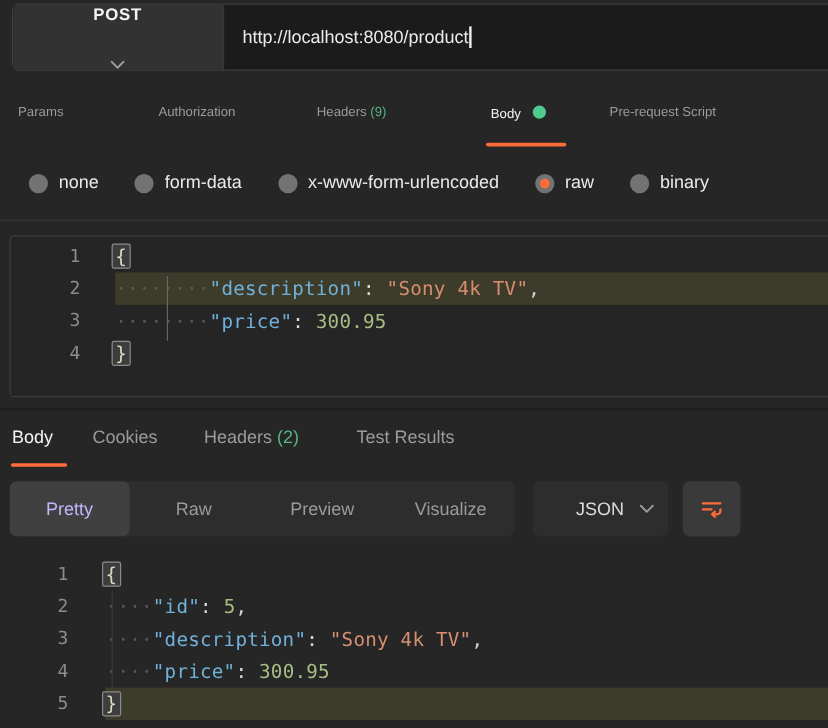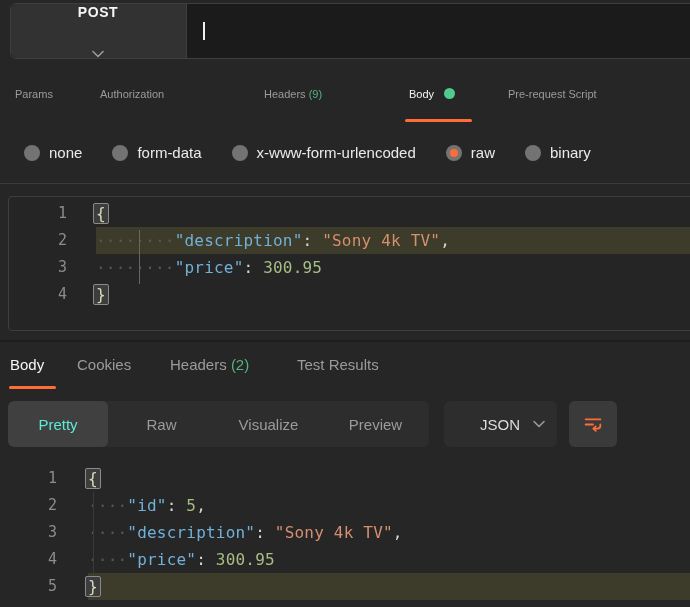--- a/index.html
+++ b/index.html
@@ -72,21 +72,21 @@
   .res-tab { position: absolute; top: 356px; font-size: 15px; color: #9b9b9b; cursor: pointer; white-space: nowrap; }
   .res-tab.active { color: #f5f5f5; }
   .res-underline { position: absolute; left: 9px; top: 386px; width: 47px; height: 3px;
     background: #ff6c37; border-radius: 2px; }
 
   
   .segmented { position: absolute; left: 8px; top: 401px; width: 421px; height: 46px;
     background: #2d2d2d; border-radius: 6px; display: flex; overflow: hidden; }
   .segment { flex: 1; display: flex; align-items: center; justify-content: center;
     font-size: 15px; color: #9b9b9b; cursor: pointer; }
-  .segment.active { background: #404040; border-radius: 6px; color: #5eead4; flex: 0 0 100px; }
+  .segment.active { background: #404040; border-radius: 6px; color: #c4b5fd; flex: 0 0 100px; }
   .json-dd { position: absolute; left: 444px; top: 401px; width: 113px; height: 46px;
     background: #2d2d2d; border-radius: 6px; display: flex; align-items: center;
     justify-content: center; gap: 13px; cursor: pointer; }
   .json-dd-label { font-size: 15px; color: #dcdcdc; margin-left: 24px; }
   .wrap-btn { position: absolute; left: 569px; top: 401px; width: 48px; height: 46px;
     background: #3a3a3a; border-radius: 6px; display: flex; align-items: center;
     justify-content: center; cursor: pointer; }
 
   
   .res-editor { position: absolute; left: 0; top: 465px; right: 0; height: 142px; }
@@ -101,26 +101,27 @@
 <div class="urlbar">
   <div class="method-select">
     <span class="method-label">POST</span>
     <span>
       <svg width="12" height="8" viewBox="0 0 12 8">
           <polyline points="1,1.5 6,6.5 11,1.5" fill="none" stroke="#9a9a9a" stroke-width="1.6" stroke-linecap="round" stroke-linejoin="round"></polyline>
         </svg>
     </span>
   </div>
   <div class="url-field">
+    <span class="url-text">http://localhost:8080/product</span>
     <span class="text-cursor"></span>
   </div>
 </div>
 
 <span class="req-tab" style="left:15px">Params</span>
-<span class="req-tab" style="left:100px">Authorization</span>
+<span class="req-tab" style="left:132px">Authorization</span>
 <span class="req-tab" style="left:264px"><span>Headers</span> <span class="tab-count">(9)</span></span>
 <span class="req-tab active" style="left:409px"><span>Body</span><span class="body-dot"></span></span>
 <span class="req-tab" style="left:508px">Pre-request Script</span>
 <div class="req-underline"></div>
 
 <div class="radio-row">
   <div class="radio-item">
     <span class="radio-circle">
         <span class="inner"></span>
       </span>
@@ -178,22 +179,22 @@
 
 <span class="res-tab active" style="left:10px">Body</span>
 <span class="res-tab" style="left:77px">Cookies</span>
 <span class="res-tab" style="left:170px"><span>Headers</span> <span class="tab-count">(2)</span></span>
 <span class="res-tab" style="left:297px">Test Results</span>
 <div class="res-underline"></div>
 
 <div class="segmented">
   <div class="segment active">Pretty</div>
   <div class="segment">Raw</div>
+  <div class="segment">Preview</div>
   <div class="segment">Visualize</div>
-  <div class="segment">Preview</div>
 </div>
 <div class="json-dd">
   <span class="json-dd-label">JSON</span>
   <span>
     <svg width="12" height="8" viewBox="0 0 12 8">
         <polyline points="1,1.5 6,6.5 11,1.5" fill="none" stroke="#9a9a9a" stroke-width="1.6" stroke-linecap="round" stroke-linejoin="round"></polyline>
       </svg>
   </span>
 </div>
 <div class="wrap-btn">

